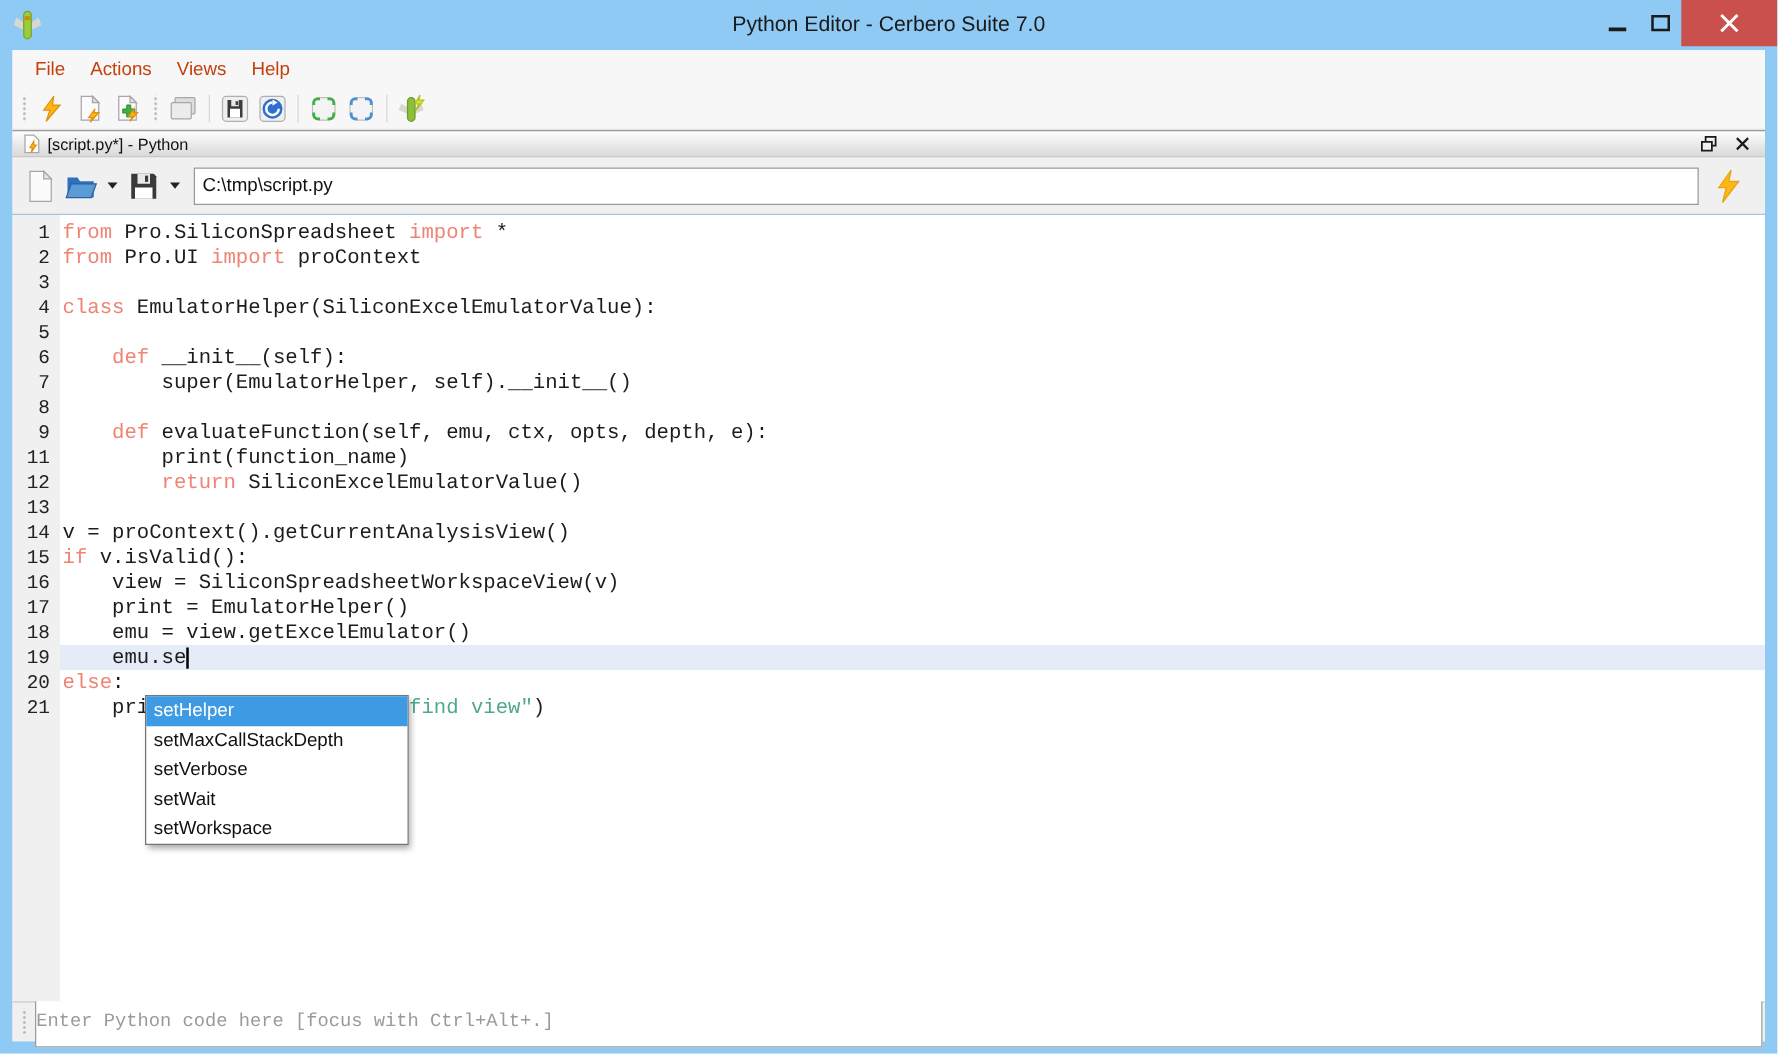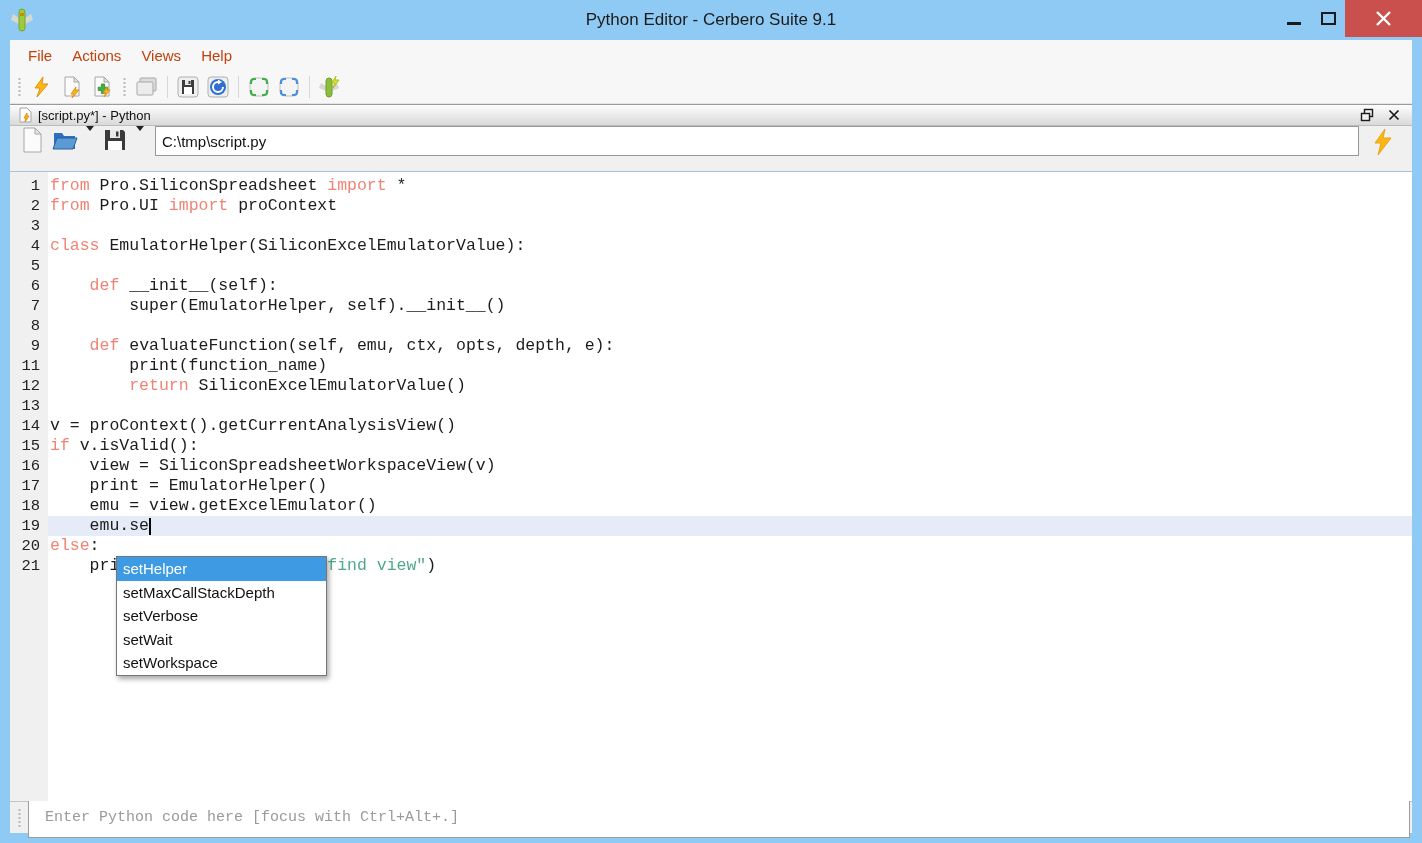--- a/index.html
+++ b/index.html
@@ -29,21 +29,21 @@
   .grip { width:5px; height:22px; background-image:radial-gradient(circle,#b9b9b9 1px,transparent 1.2px); background-size:4px 4px; background-position:center; margin:0 3px; }
   .tb-btn { width:26px; height:26px; display:flex; align-items:center; justify-content:center; }
   .tb-sep { width:1px; height:22px; background:#d7d7d7; margin:0 3px; }
 
   
   .panel-title { height:22px; background:linear-gradient(#fdfdfd,#d9d9d9); border-top:1px solid #9a9a9a; border-bottom:1px solid #bdbdbd; display:flex; align-items:center; padding:0 8px; font-size:13px; color:#111; }
   .panel-title .pt-label { margin-left:6px; }
   .pt-right { margin-left:auto; display:flex; align-items:center; gap:14px; padding-right:4px; }
 
   
-  .pathbar { height:45px; background:#f0f0f0; display:flex; align-items:flex-start; padding:0 8px; gap:5px; }
+  .pathbar { height:45px; background:#f0f0f0; display:flex; align-items:center; padding:0 8px; gap:5px; }
   .pb-btn { width:28px; height:28px; display:flex; align-items:center; justify-content:center; }
   .pb-caret { width:0; height:0; border-left:4px solid transparent; border-right:4px solid transparent; border-top:5px solid #222; margin:0 2px; }
   .path-input { flex:1; height:30px; border:1px solid #989898; background:#fff; font-family:"Liberation Sans",sans-serif; font-size:15px; color:#111; padding:0 6px; margin-left:4px; outline:none; }
   .run-btn { width:38px; height:32px; display:flex; align-items:center; justify-content:center; margin-right:2px; }
 
   
   .editor { position:relative; flex:1; background:linear-gradient(90deg,var(--gutter-bg,#f0f0f0) 0,var(--gutter-bg,#f0f0f0) 38px,var(--editor-bg,#fff) 38px); border-top:1px solid #a8c4dd; overflow:hidden; padding-top:4px; }
   .code-row { display:flex; height:20px; }
   .ln { width:38px; padding-right:8px; text-align:right; font-family:"Liberation Mono",monospace; font-size:15.5px; line-height:20px; color:#222; }
   .code-text { flex:1; margin:0; padding-left:2px; font-family:"Liberation Mono",monospace; font-size:16.5px; line-height:20px; white-space:pre; color:var(--plain-text,#1c1c1c); }
@@ -53,40 +53,40 @@
   .tok-pl { color:var(--plain-text,#1c1c1c); }
   .caret { display:inline-block; width:1.5px; height:17px; background:#000; vertical-align:text-bottom; }
 
   
   .ac-popup { position:absolute; left:106px; top:384px; width:211px; background:#fff; border:1px solid #767676; box-shadow:2px 3px 5px rgba(0,0,0,.35); z-index:10; }
   .ac-item { height:23.5px; line-height:23.5px; padding:0 6px; font-size:15px; color:#111; white-space:nowrap; overflow:hidden; }
   .ac-item.selected { background:var(--selection,#3d9ae3); color:#fff; }
 
   
   .console { height:32px; background:#f0f0f0; border-top:1px solid #c4c4c4; display:flex; align-items:center; padding:0 2px 0 4px; }
-  .console-input { flex:1; height:41px; border:1px solid #9c9c9c; background:#fff; font-family:"Liberation Mono",monospace; font-size:15px; color:#222; padding:0 16px; margin-left:3px; outline:none; }
+  .console-input { flex:1; height:41px; border:1px solid #9c9c9c; background:#fff; font-family:"Liberation Mono",monospace; font-size:15px; color:#222; padding:0 0; margin-left:3px; outline:none; }
   .console-input::placeholder { color:#9a9a9a; opacity:1; }
 
   svg { display:block; }
 </style>
 </head>
 <body>
 
 <div class="window">
 
   <div class="titlebar">
     <span class="app-icon">
       <svg width="26" height="28" viewBox="0 0 26 28">
         <polygon points="4,8 10,12 10,18 2,14" fill="#d8d8cf"></polygon>
         <polygon points="22,8 16,12 16,18 24,14" fill="#d8d8cf"></polygon>
         <rect x="10" y="3" width="6" height="22" rx="3" fill="#9ccb3b" stroke="#7aa32a"></rect>
         <rect x="11" y="7" width="4" height="3" fill="#cf8a00"></rect>
       </svg>
     </span>
-    <div class="win-title">Python Editor - Cerbero Suite 9.1</div>
+    <div class="win-title">Python Editor - Cerbero Suite 7.0</div>
     <div class="win-controls">
       <div class="win-btn">
           <div class="glyph-min"></div>
         </div>
       <div class="win-btn">
           <div class="glyph-max"></div>
         </div>
       <div class="win-btn close">
         <svg width="17" height="17" viewBox="0 0 17 17">
           <path d="M2 2 L15 15 M15 2 L2 15" stroke="#fff" stroke-width="2.4"></path>

